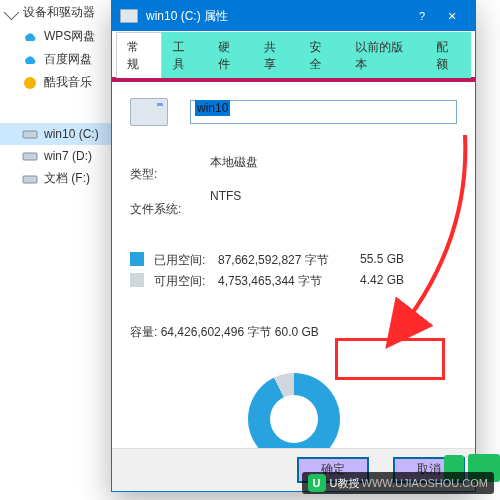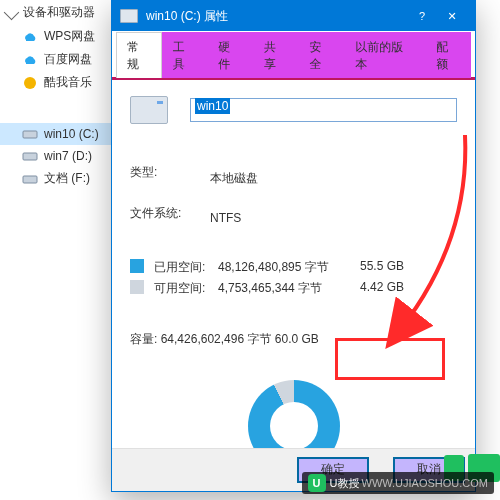--- a/index.html
+++ b/index.html
@@ -79,33 +79,33 @@
   }
   .titlebar .title { flex: 1; }
   .titlebar .win-btn {
     width: 30px; height: 24px;
     display: flex; align-items: center; justify-content: center;
     font-size: 11px;
     cursor: pointer;
   }
   .tabs {
     display: flex;
-    border-bottom: 3px solid #be185d;
+    border-bottom: 5px solid #be185d;
     background: #fff;
     padding: 0 4px;
     font-size: 12px;
   }
   .tab {
     padding: 6px 10px 5px;
     cursor: pointer;
     border: 1px solid transparent;
     border-bottom: none;
     position: relative;
     top: 1px;
-    background: #d946ef;
+    background: #5eead4;
   }
   .tab.active {
     border-color: #d0d0d0;
     background: #fff;
   }
   .tab-body {
     flex: 1;
     background: #fff;
     padding: 16px 18px;
     display: flex;
@@ -131,28 +131,28 @@
   .name-input {
     flex: 1;
     height: 22px;
     border: 1px solid #7aa7d8;
     padding: 0 4px;
     color: #fff;
     background: #fff;
   }
   .name-input .sel {
     background: #0078d7;
-    color: #ffffff;
+    color: #0f172a;
     padding: 1px 2px;
   }
   .hr { height: 1px; background: #e0e0e0; margin: 14px 0; }
 
   .kv { display: flex; margin-bottom: 6px; }
   .kv .k { width: 80px; color: #333; margin-top: 12px; }
-  .kv .v { flex: 1; margin-top: 18px; }
+  .kv .v { flex: 1; }
 
   .usage .urow { display: flex; margin-bottom: 4px; align-items: flex-start; }
   .usage .sq { width: 14px; height: 14px; margin-right: 10px; }
   .usage .sq.used { background: #28a3e0; }
   .usage .sq.free { background: #cfd6de; }
   .usage .lbl { width: 64px; }
   .usage .bytes { width: 142px; }
   .usage .gb { width: 60px; text-align: left; }
 
   .donut-row {
@@ -342,21 +342,21 @@
         <div class="k">文件系统:</div>
         <div class="v">NTFS</div>
       </div>
 
     <div class="hr"></div>
 
     <div class="usage">
       <div class="urow">
         <span class="sq used"></span>
         <span class="lbl">已用空间:</span>
-        <span class="bytes">48,126,480,895 字节</span>
+        <span class="bytes">87,662,592,827 字节</span>
         <span class="gb">55.5 GB</span>
       </div>
       <div class="urow">
         <span class="sq free"></span>
         <span class="lbl">可用空间:</span>
         <span class="bytes">4,753,465,344 字节</span>
         <span class="gb">4.42 GB</span>
       </div>
     </div>
 

